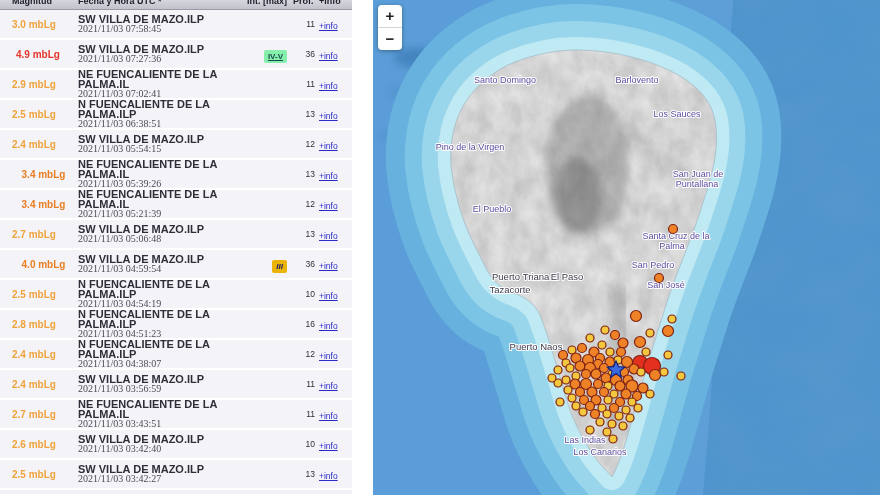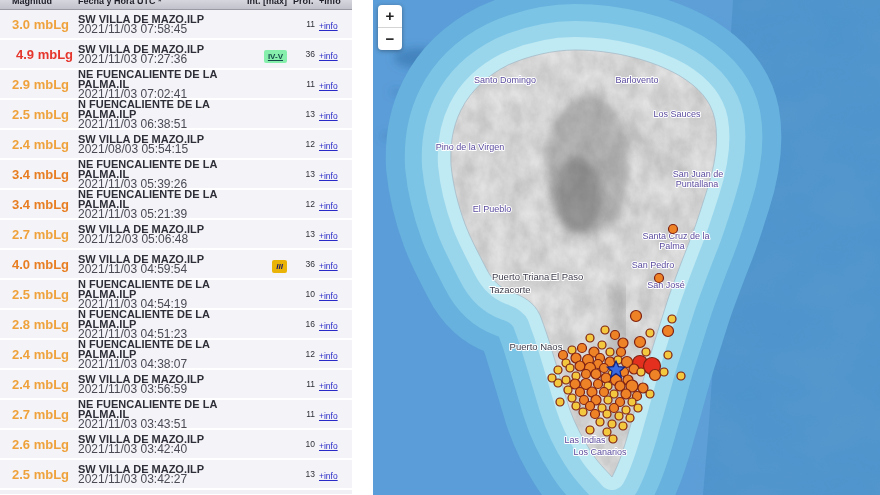--- a/index.html
+++ b/index.html
@@ -12,27 +12,27 @@
          border-bottom:1px solid #9a9aa4;}
   .thead-inner{display:flex;margin-top:-4px;font-size:9px;font-weight:bold;color:#1e1e28;}
   .c-mag{width:75px;padding-left:12px;box-sizing:border-box;}
   .c-loc{width:170px;padding-left:3px;box-sizing:border-box;}
   .c-int{width:42px;text-align:right;box-sizing:border-box;}
   .c-prof{width:28px;padding-left:6px;box-sizing:border-box;}
   .c-info{width:37px;padding-left:4px;box-sizing:border-box;}
 
   .tbody{background:#fff;}
   .row{display:flex;align-items:center;height:28px;margin-bottom:2px;background:#f4f4f8;}
-  .row .mag{font-size:13px;font-weight:bold;}
+  .row .mag{font-size:10px;font-weight:bold;}
   .m-low{color:#EFA23C;}
-  .m-mid{color:#E87E22;}
+  .m-mid{color:#E87E22;text-align:center;}
   .m-high{color:#E5352C;padding-left:16px;}
   .row .loc-wrap{line-height:10px;}
   .row .loc{font-size:11px;font-weight:bold;color:#2e2e38;}
-  .row .dt{font-size:12px;color:#4a4a55;}
+  .row .dt{font-size:10px;color:#4a4a55;font-family:Liberation Serif, serif;}
   .int-badge{display:inline-block;font-size:8px;font-weight:bold;padding:2px 4px;border-radius:2px;}
   .int-cyan{background:#86efac;color:#164a4a;text-decoration:underline;}
   .int-blue{background:#eab308;color:#1d1d6e;font-style:italic;}
   .row .prof{font-size:8.5px;color:#2e2e38;text-align:right;}
   .row .info{font-size:8.5px;color:#2a2ac8;text-decoration:underline;cursor:pointer;}
   .row-sliver{height:4px;background:#f0f0f5;margin-top:0px;}
 
   
   #map{position:absolute;left:373px;top:0;width:507px;height:495px;overflow:hidden;cursor:grab;}
   #map svg{display:block;}
@@ -108,21 +108,21 @@
       </div>
       <div class="c-int"></div>
       <div class="c-prof prof">13</div>
       <div class="c-info"><a class="info">+info</a></div>
     </div>
 
     <div class="row">
       <div class="c-mag mag m-low">2.4 mbLg</div>
       <div class="c-loc loc-wrap">
         <div class="loc">SW VILLA DE MAZO.ILP</div>
-        <div class="dt">2021/08/03 05:54:15</div>
+        <div class="dt">2021/11/03 05:54:15</div>
       </div>
       <div class="c-int"></div>
       <div class="c-prof prof">12</div>
       <div class="c-info"><a class="info">+info</a></div>
     </div>
 
     <div class="row">
       <div class="c-mag mag m-mid">3.4 mbLg</div>
       <div class="c-loc loc-wrap">
         <div class="loc">NE FUENCALIENTE DE LA PALMA.IL</div>
@@ -141,21 +141,21 @@
       </div>
       <div class="c-int"></div>
       <div class="c-prof prof">12</div>
       <div class="c-info"><a class="info">+info</a></div>
     </div>
 
     <div class="row">
       <div class="c-mag mag m-low">2.7 mbLg</div>
       <div class="c-loc loc-wrap">
         <div class="loc">SW VILLA DE MAZO.ILP</div>
-        <div class="dt">2021/12/03 05:06:48</div>
+        <div class="dt">2021/11/03 05:06:48</div>
       </div>
       <div class="c-int"></div>
       <div class="c-prof prof">13</div>
       <div class="c-info"><a class="info">+info</a></div>
     </div>
 
     <div class="row">
       <div class="c-mag mag m-mid">4.0 mbLg</div>
       <div class="c-loc loc-wrap">
         <div class="loc">SW VILLA DE MAZO.ILP</div>

